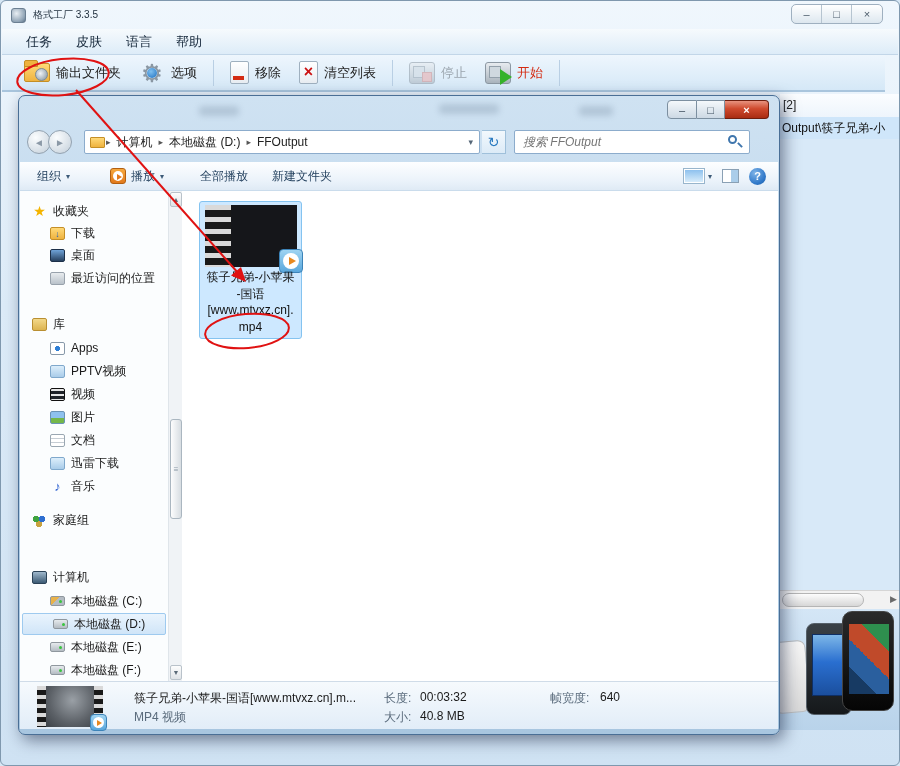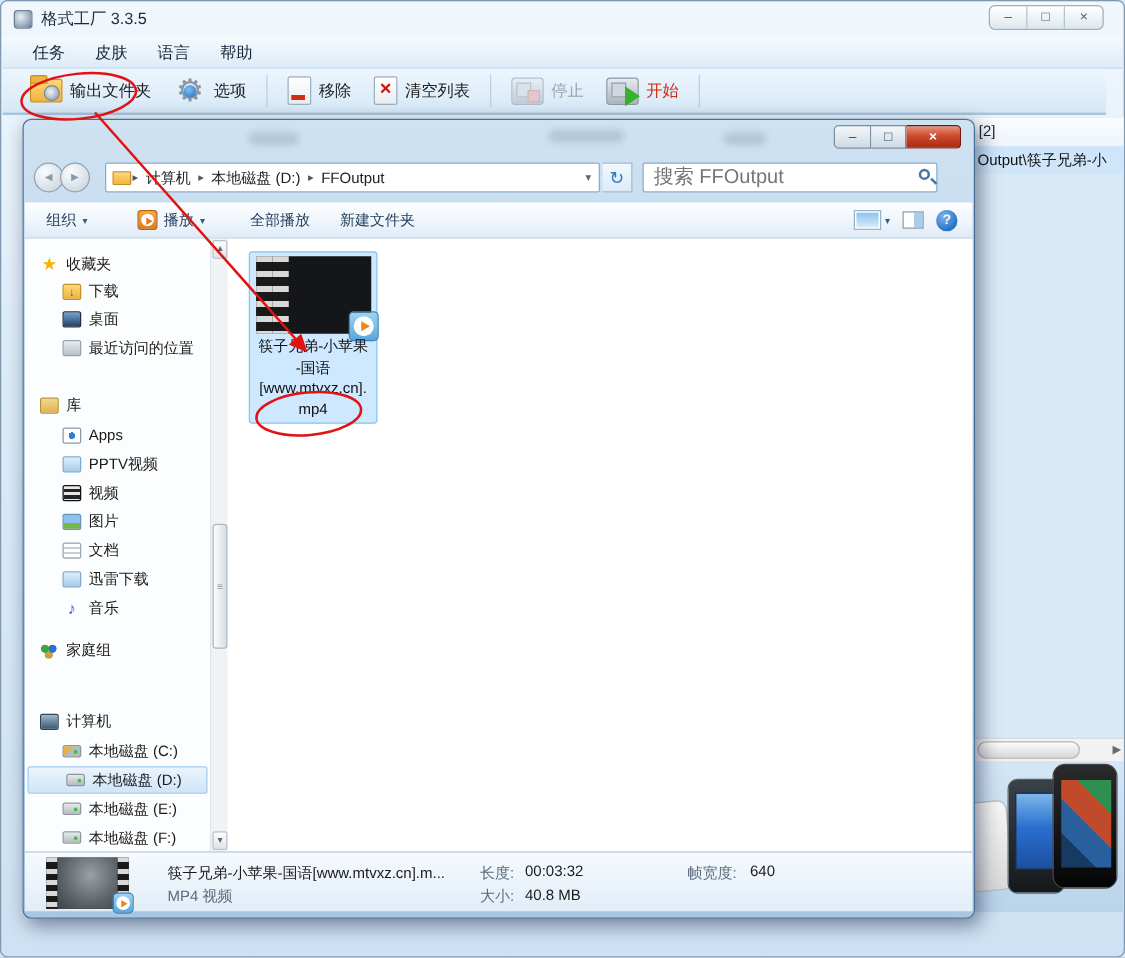--- a/index.html
+++ b/index.html
@@ -6,21 +6,21 @@
   *{box-sizing:border-box;font-family:"Liberation Sans","DejaVu Sans",sans-serif;}
   #screen{position:relative;width:900px;height:766px;overflow:hidden;background:#d6e7f5;}
   .txt{white-space:nowrap;}
 
   
   #ff-window{position:absolute;inset:0;border:1px solid #7f98ae;border-radius:6px;
     background:linear-gradient(180deg,#f0f7fd 0%,#dcebf8 40%,#cfe2f3 100%);}
   #ff-titlebar{position:absolute;left:0;top:0;right:0;height:28px;display:flex;align-items:center;padding-left:10px;}
   .ff-appicon{width:15px;height:15px;border-radius:3px;margin-right:7px;
     background:radial-gradient(circle at 35% 35%,#e8eef3,#8fa3b5 70%,#5a7086);border:1px solid #6b7f92;}
-  #ff-title{font-size:13px;color:#1c2b3a;}
+  #ff-title{font-size:10px;color:#1c2b3a;}
   .capgroup{position:absolute;right:16px;top:3px;display:flex;border:1px solid #9fb0c0;border-radius:5px;overflow:hidden;background:linear-gradient(180deg,#ffffff,#dde7ef);}
   .capbtn{width:30px;height:18px;display:flex;align-items:center;justify-content:center;font-size:11px;color:#4a5a69;border-right:1px solid #b6c4d0;}
   .capbtn:last-child{border-right:none;}
 
   #ff-menubar{position:absolute;left:1px;top:28px;right:1px;height:26px;display:flex;align-items:center;gap:4px;padding-left:14px;
     background:linear-gradient(180deg,#f6fafd,#ddecf8);border-bottom:1px solid #c2d6e8;}
   .menu-item{font-size:13px;color:#15273a;padding:3px 10px;}
 
   #ff-toolbar{position:absolute;left:1px;top:54px;right:14px;height:37px;display:flex;align-items:center;gap:6px;padding-left:16px;
     background:linear-gradient(180deg,#eef6fd,#d5e8f7);border-bottom:2px solid #a9c5dd;}
@@ -90,21 +90,21 @@
   .navcirc+.navcirc{margin-left:-3px;}
   #ex-addr{position:relative;margin-left:12px;width:396px;height:24px;background:#fff;border:1px solid #8caccc;border-radius:2px;
     display:flex;align-items:center;font-size:12px;color:#222;}
   .crumb{padding:3px 5px;}
   .crumb-sep{font-size:9px;color:#555;padding:0 1px;}
   .addr-folder{width:15px;height:11px;margin-left:5px;border-radius:1px;background:linear-gradient(180deg,#ffd978,#efb33f);border:1px solid #c58f26;}
   .addr-dd{margin-left:auto;padding-right:6px;font-size:9px;color:#567;}
   #ex-refresh{width:24px;height:24px;margin-left:2px;border:1px solid #9fc0da;border-left:none;background:linear-gradient(180deg,#f2f8fd,#dcebf7);
     display:flex;align-items:center;justify-content:center;font-size:14px;color:#2a7ac0;}
   #ex-search{position:relative;margin-left:8px;width:236px;height:24px;background:#fff;border:1px solid #8caccc;border-radius:2px;display:flex;align-items:center;}
-  #ex-search input{flex:1;border:none;outline:none;font-size:16px;color:#0c4a6e;padding:0 4px 0 8px;background:transparent;}
+  #ex-search input{flex:1;border:none;outline:none;font-size:12px;font-style:italic;color:#0c4a6e;padding:0 4px 0 8px;background:transparent;}
   .mag{width:16px;height:16px;margin-right:6px;position:relative;}
   .mag .ring{position:absolute;left:1px;top:1px;width:9px;height:9px;border:2px solid #3f76ad;border-radius:50%;}
   .mag .stem{position:absolute;left:10px;top:10px;width:6px;height:2px;background:#3f76ad;transform:rotate(45deg);}
 
   #ex-cmdbar{position:absolute;left:1px;top:66px;right:1px;height:29px;
     background:linear-gradient(180deg,#fdfeff,#eaf2fa 70%,#dfeaf5);border-bottom:1px solid #cadcec;
     display:flex;align-items:center;font-size:12px;color:#1e3c5a;}
   .cmd{display:flex;align-items:center;gap:5px;padding:4px 9px;}
   .dd{font-size:8px;color:#3c5a78;}
   .playsq{width:16px;height:16px;border-radius:3px;background:linear-gradient(180deg,#f7a93d,#e2791c);border:1px solid #b35f10;position:relative;}

